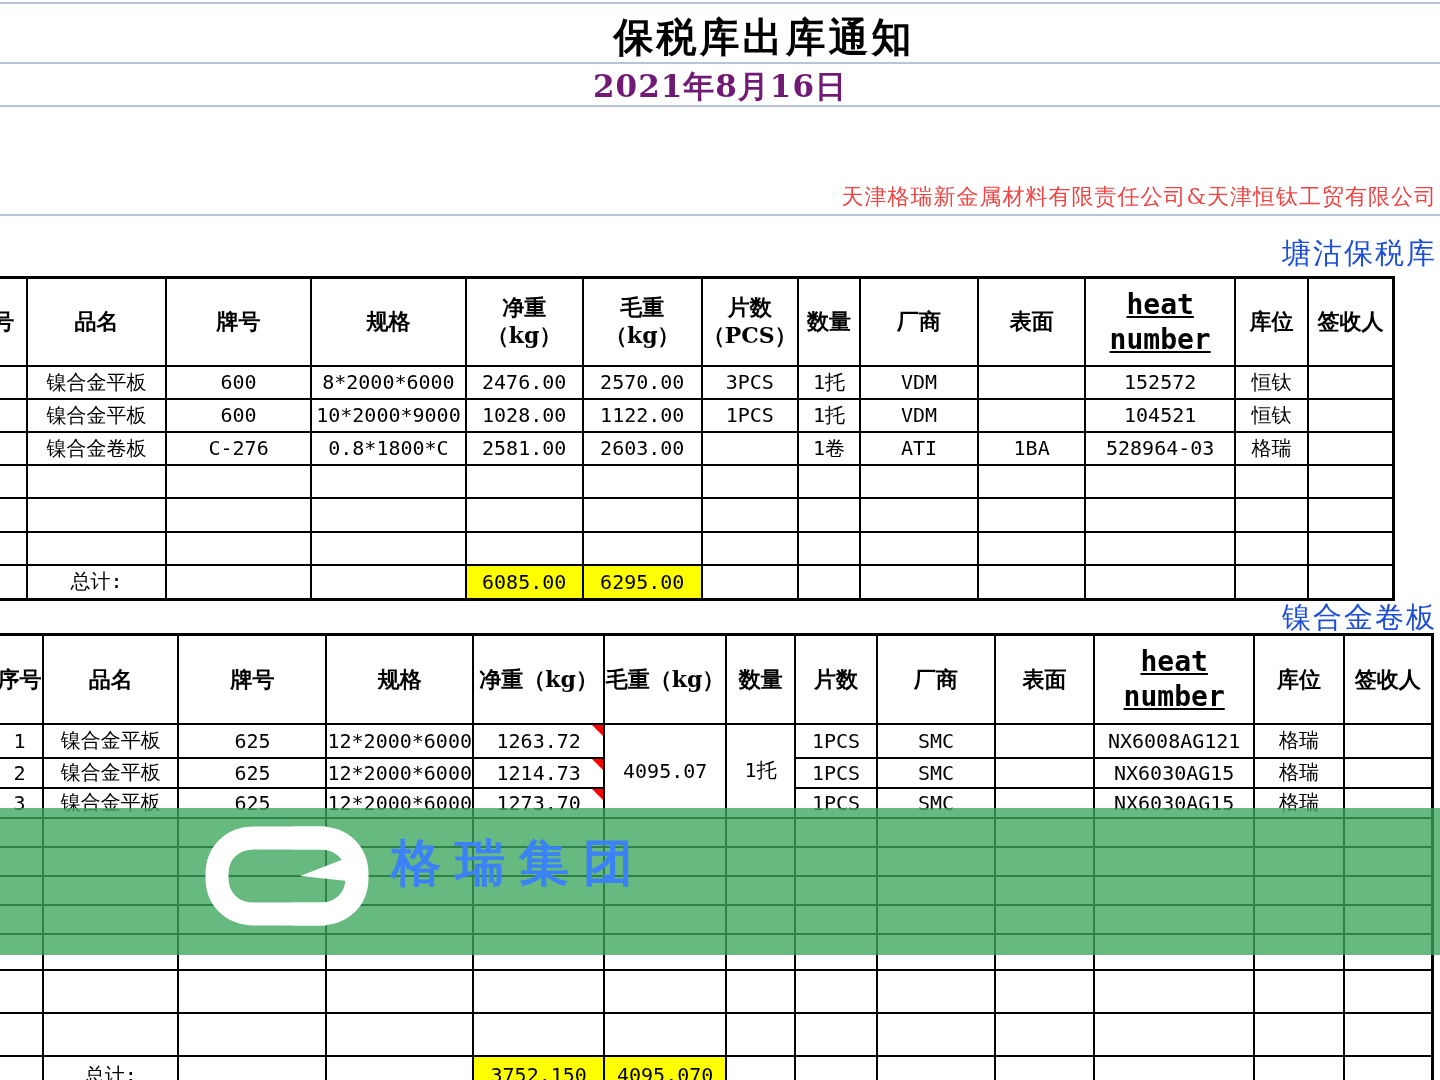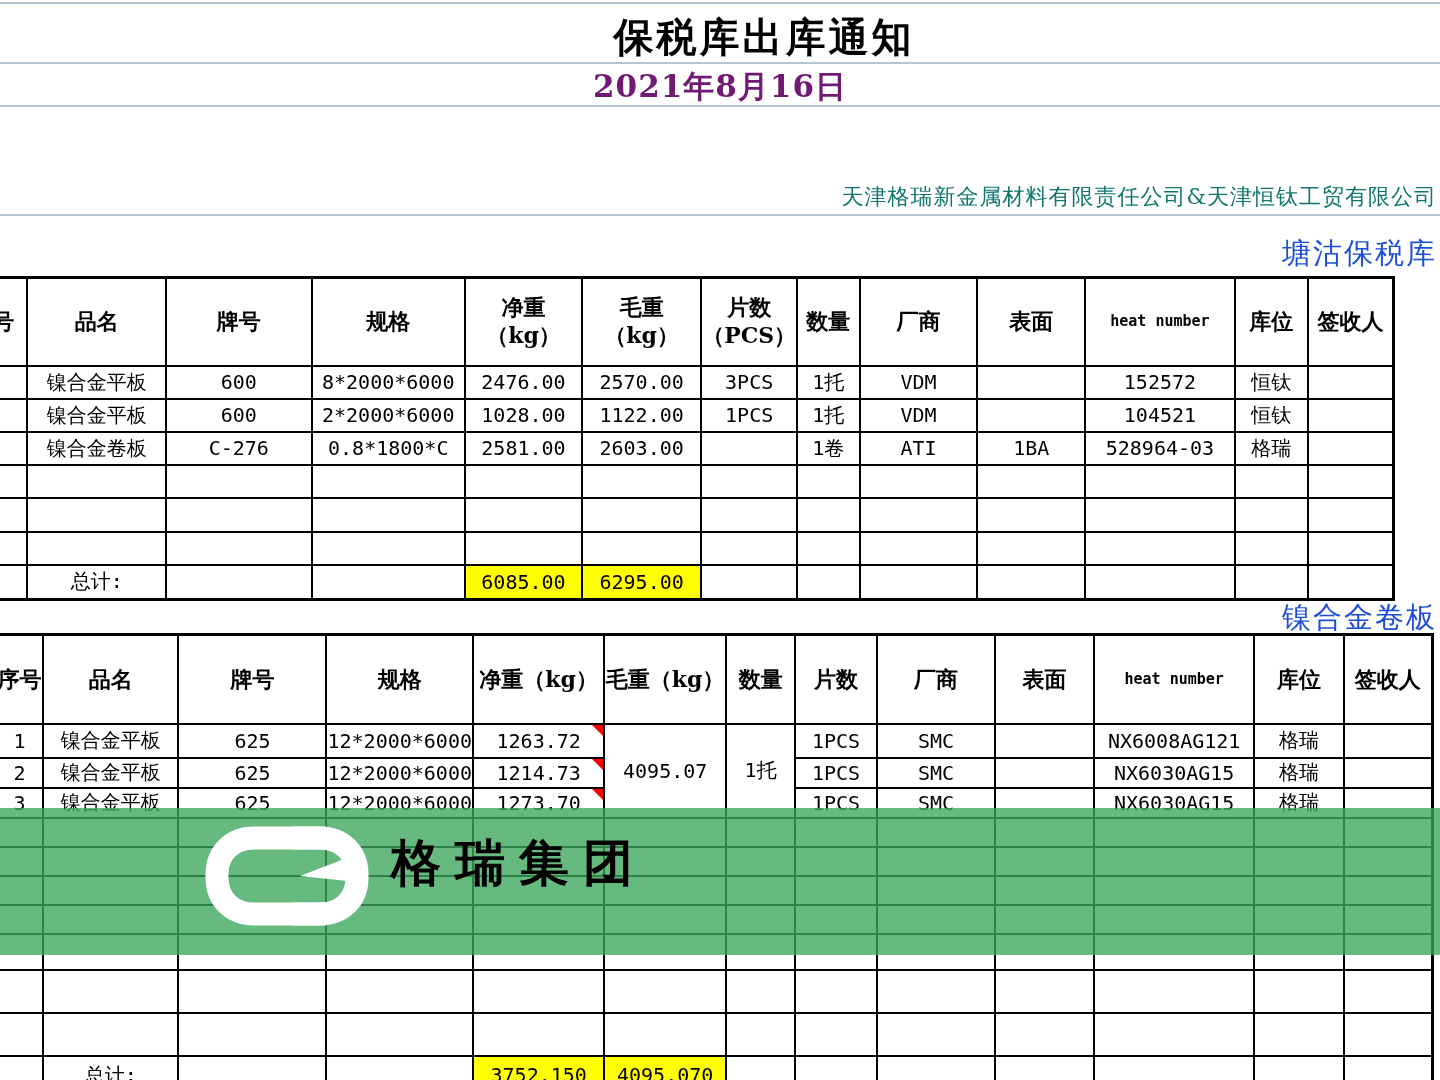--- a/index.html
+++ b/index.html
@@ -3,44 +3,44 @@
 <meta charset="utf-8">
 <style>
   html,body{margin:0;padding:0;background:#fff;}
   #page{position:relative;width:1440px;height:1080px;background:#ffffff;overflow:hidden;
         font-family:"DejaVu Serif","Liberation Serif",serif;}
   .hline{position:absolute;left:0;width:1440px;height:2px;background:#b7c3d6;}
   #main-title{position:absolute;top:10px;left:0;width:1440px;text-align:center;
               font-size:40px;font-weight:bold;color:#000;letter-spacing:3px;margin-left:44px;}
   #doc-date{position:absolute;top:66px;left:0;width:1440px;text-align:center;
             font-size:31px;font-weight:bold;color:#701a75;letter-spacing:1px;}
-  #company-line{position:absolute;top:182px;right:3px;font-size:22px;color:#0f766e;
+  #company-line{position:absolute;top:182px;right:3px;font-size:22px;color:#ef4444;
                 font-weight:500;letter-spacing:1px;}
   .section-label{position:absolute;right:3px;font-size:29px;color:#1d4ed8;letter-spacing:2px;}
   #w1-label{top:234px;}
   #w2-label{top:598px;}
 
   table.sheet{position:absolute;border-collapse:collapse;table-layout:fixed;
               border:3px solid #000;}
   table.sheet td{border:2px solid #000;text-align:center;vertical-align:middle;
                  padding:0;overflow:hidden;white-space:nowrap;
                  font-family:"DejaVu Sans Mono","Liberation Mono",monospace;font-size:20px;color:#000;}
   table.sheet tr.hd td{font-family:"DejaVu Serif","Liberation Serif",serif;
                        font-weight:bold;font-size:22px;white-space:pre-line;line-height:1.25;}
-  table.sheet tr.hd td.mono{font-family:"DejaVu Sans Mono","Liberation Mono",monospace;font-size:15px;}
-  td.yellow{background:#ffff00;border-radius:6px;}
+  table.sheet tr.hd td.mono{font-family:"DejaVu Sans Mono","Liberation Mono",monospace;font-size:28px;text-decoration:underline;}
+  td.yellow{background:#ffff00;}
   td.note{position:relative;}
   td.note::after{content:"";position:absolute;top:0;right:0;width:0;height:0;
                  border-top:11px solid #ff0000;border-left:11px solid transparent;}
   td.cjk{font-size:19px;}
 
   #band{position:absolute;left:0;top:808px;width:1440px;height:147px;
         background:rgba(60,166,91,0.78);z-index:6;}
   #logo-cg{position:absolute;left:204px;top:16px;}
-  #logo-cn{position:absolute;left:391px;top:22px;color:#000000;font-size:50px;font-weight:bold;
+  #logo-cn{position:absolute;left:391px;top:22px;color:#3b82f6;font-size:50px;font-weight:bold;
            letter-spacing:14px;font-family:Liberation Serif, serif;white-space:nowrap;}
   #logo-en{position:absolute;left:393px;top:86px;color:#fff;font-size:25px;font-weight:bold;
            letter-spacing:6.5px;font-family:"DejaVu Sans","Liberation Sans",sans-serif;white-space:nowrap;}
 </style>
 </head>
 <body>
 
 <div id="page">
 
   <div class="hline" style="top:2px"></div>
@@ -100,21 +100,21 @@
       <td>VDM</td>
       <td></td>
       <td>152572</td>
       <td class="cjk">恒钛</td>
       <td></td>
     </tr>
     <tr style="height:33px">
       <td>2</td>
       <td class="cjk">镍合金平板</td>
       <td>600</td>
-      <td>2*2000*6000</td>
+      <td>10*2000*9000</td>
       <td>1028.00</td>
       <td>1122.00</td>
       <td>1PCS</td>
       <td class="cjk">1托</td>
       <td>VDM</td>
       <td></td>
       <td>104521</td>
       <td class="cjk">恒钛</td>
       <td></td>
     </tr>

